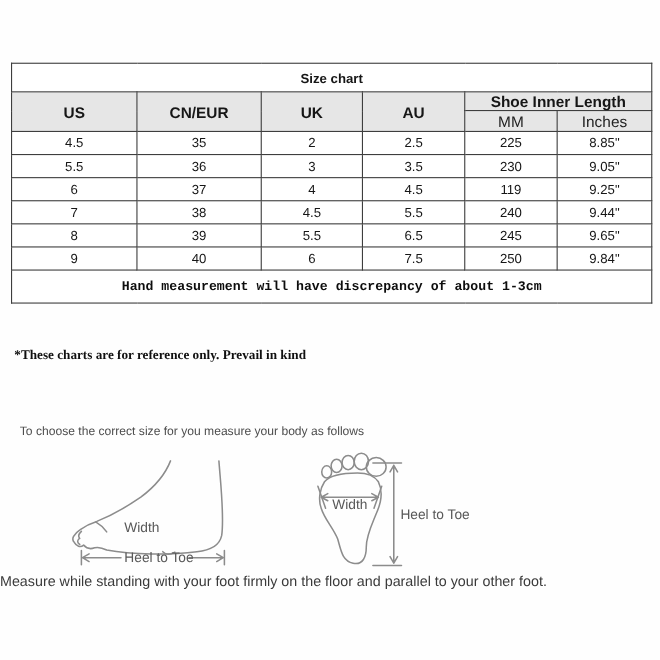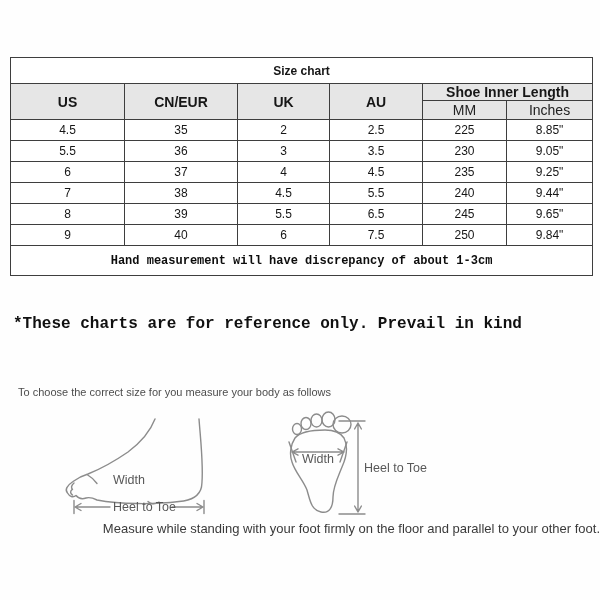--- a/index.html
+++ b/index.html
@@ -39,35 +39,35 @@
     font-family:"Liberation Mono", monospace;
     font-weight:bold;
     font-size:12px;
     letter-spacing:0px;
     color:#0d0d0d;
   }
 
   
   .ref-note {
     position:absolute; left:13px; top:315px;
-    font-family:Liberation Mono, monospace;
-    font-weight:bold; font-size:16px; color:#101010;
+    font-family:Liberation Serif, serif;
+    font-weight:bold; font-size:12px; color:#101010;
     white-space:nowrap;
   }
   .htm-heading {
     position:absolute; left:20px; top:351px;
     font-size:18px; color:#5a5a5a;
   }
   .htm-intro {
     position:absolute; left:18px; top:386px;
     font-size:11px; color:#4d4d4d;
   }
   .measure-caption {
     position:absolute; left:0; right:0; top:521px;
-    text-align:right;
+    text-align:left;
     font-size:13px; color:#3a3a3a;
   }
 
   
   .diagram-svg { position:absolute; }
   .dlabel {
     position:absolute;
     font-size:12.5px; color:#585858;
     white-space:nowrap;
   }
@@ -115,21 +115,21 @@
         <td>3</td>
         <td>3.5</td>
         <td>230</td>
         <td>9.05"</td>
       </tr>
       <tr class="data-row">
         <td>6</td>
         <td>37</td>
         <td>4</td>
         <td>4.5</td>
-        <td>235</td>
+        <td>119</td>
         <td>9.25"</td>
       </tr>
       <tr class="data-row">
         <td>7</td>
         <td>38</td>
         <td>4.5</td>
         <td>5.5</td>
         <td>240</td>
         <td>9.44"</td>
       </tr>

